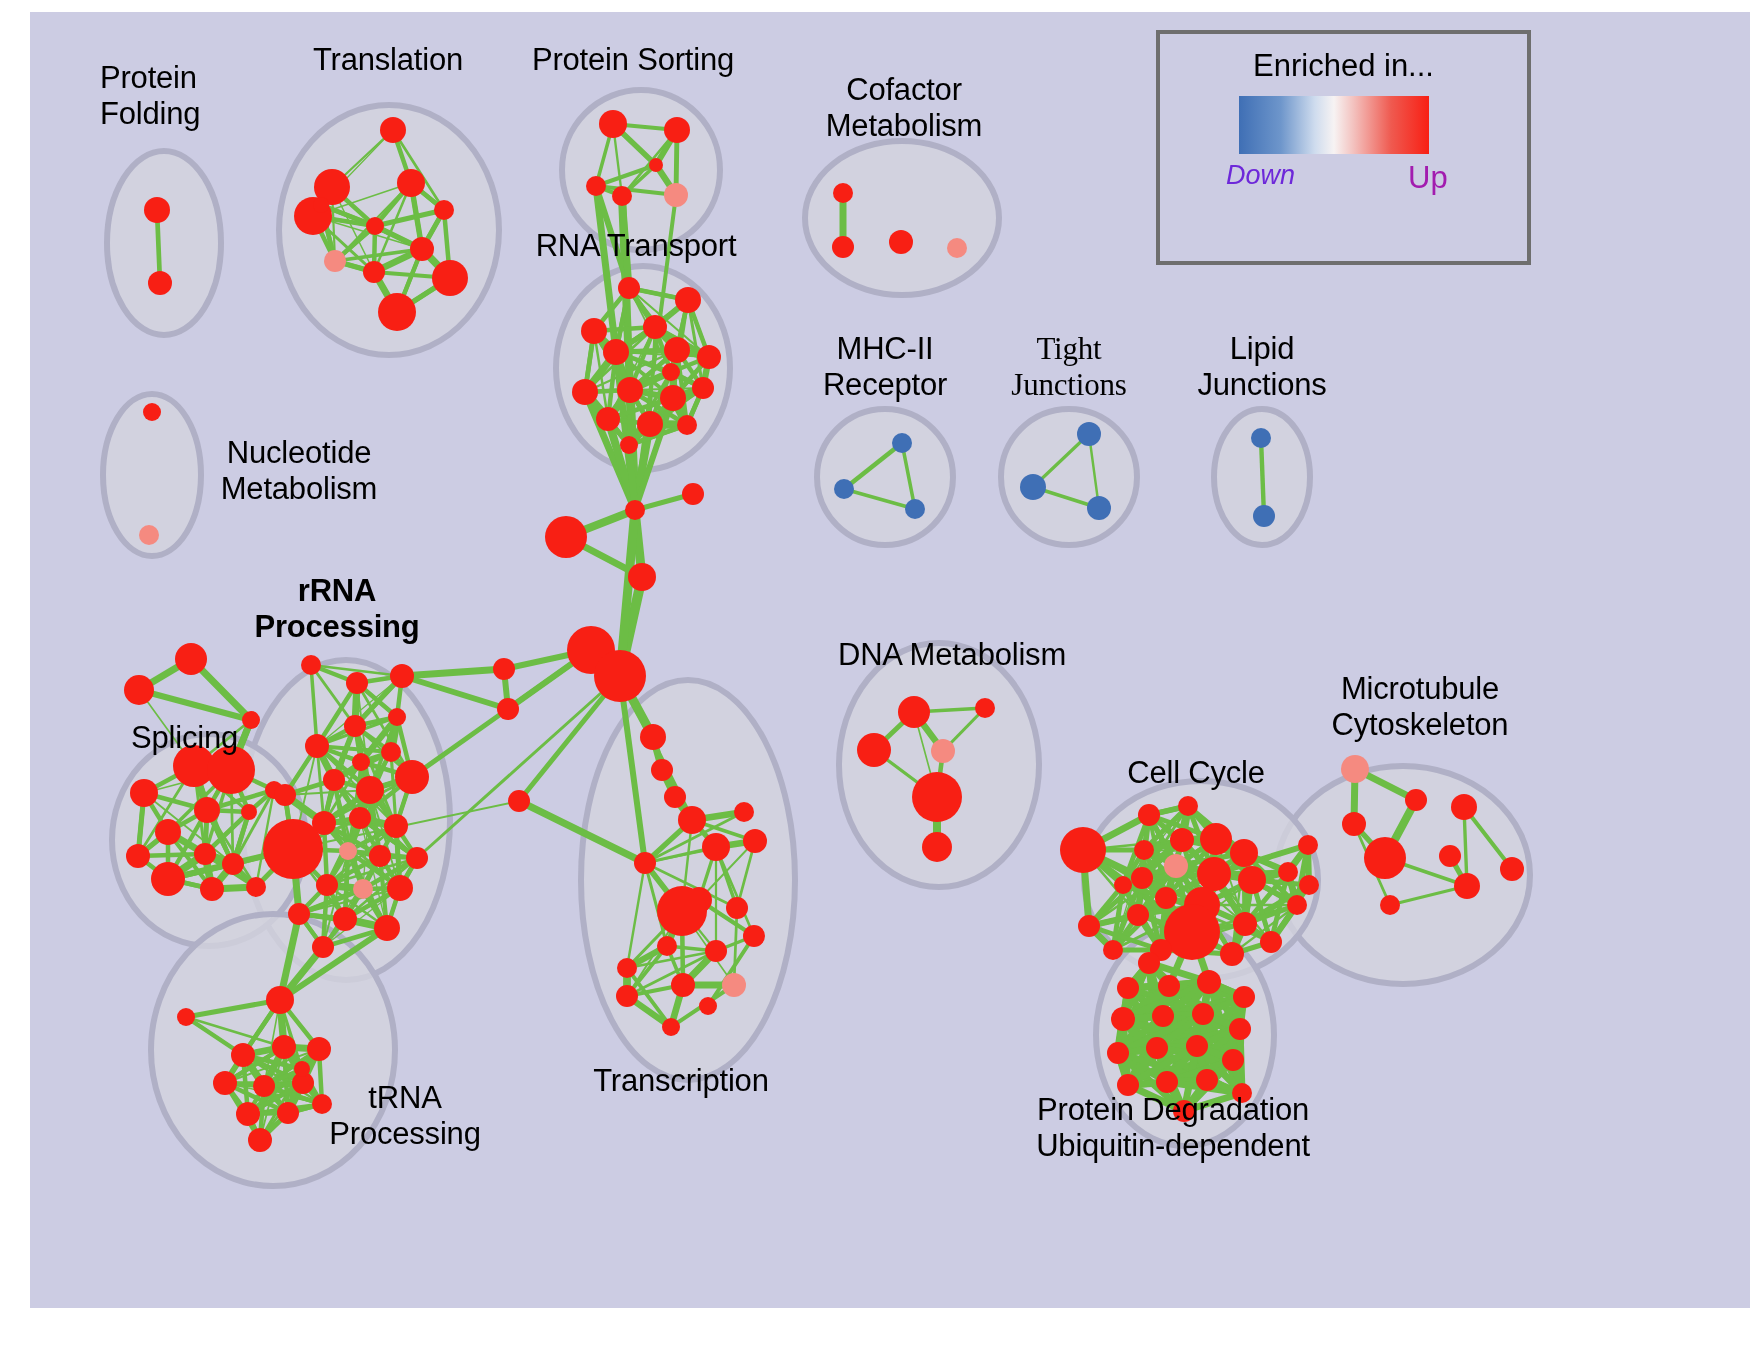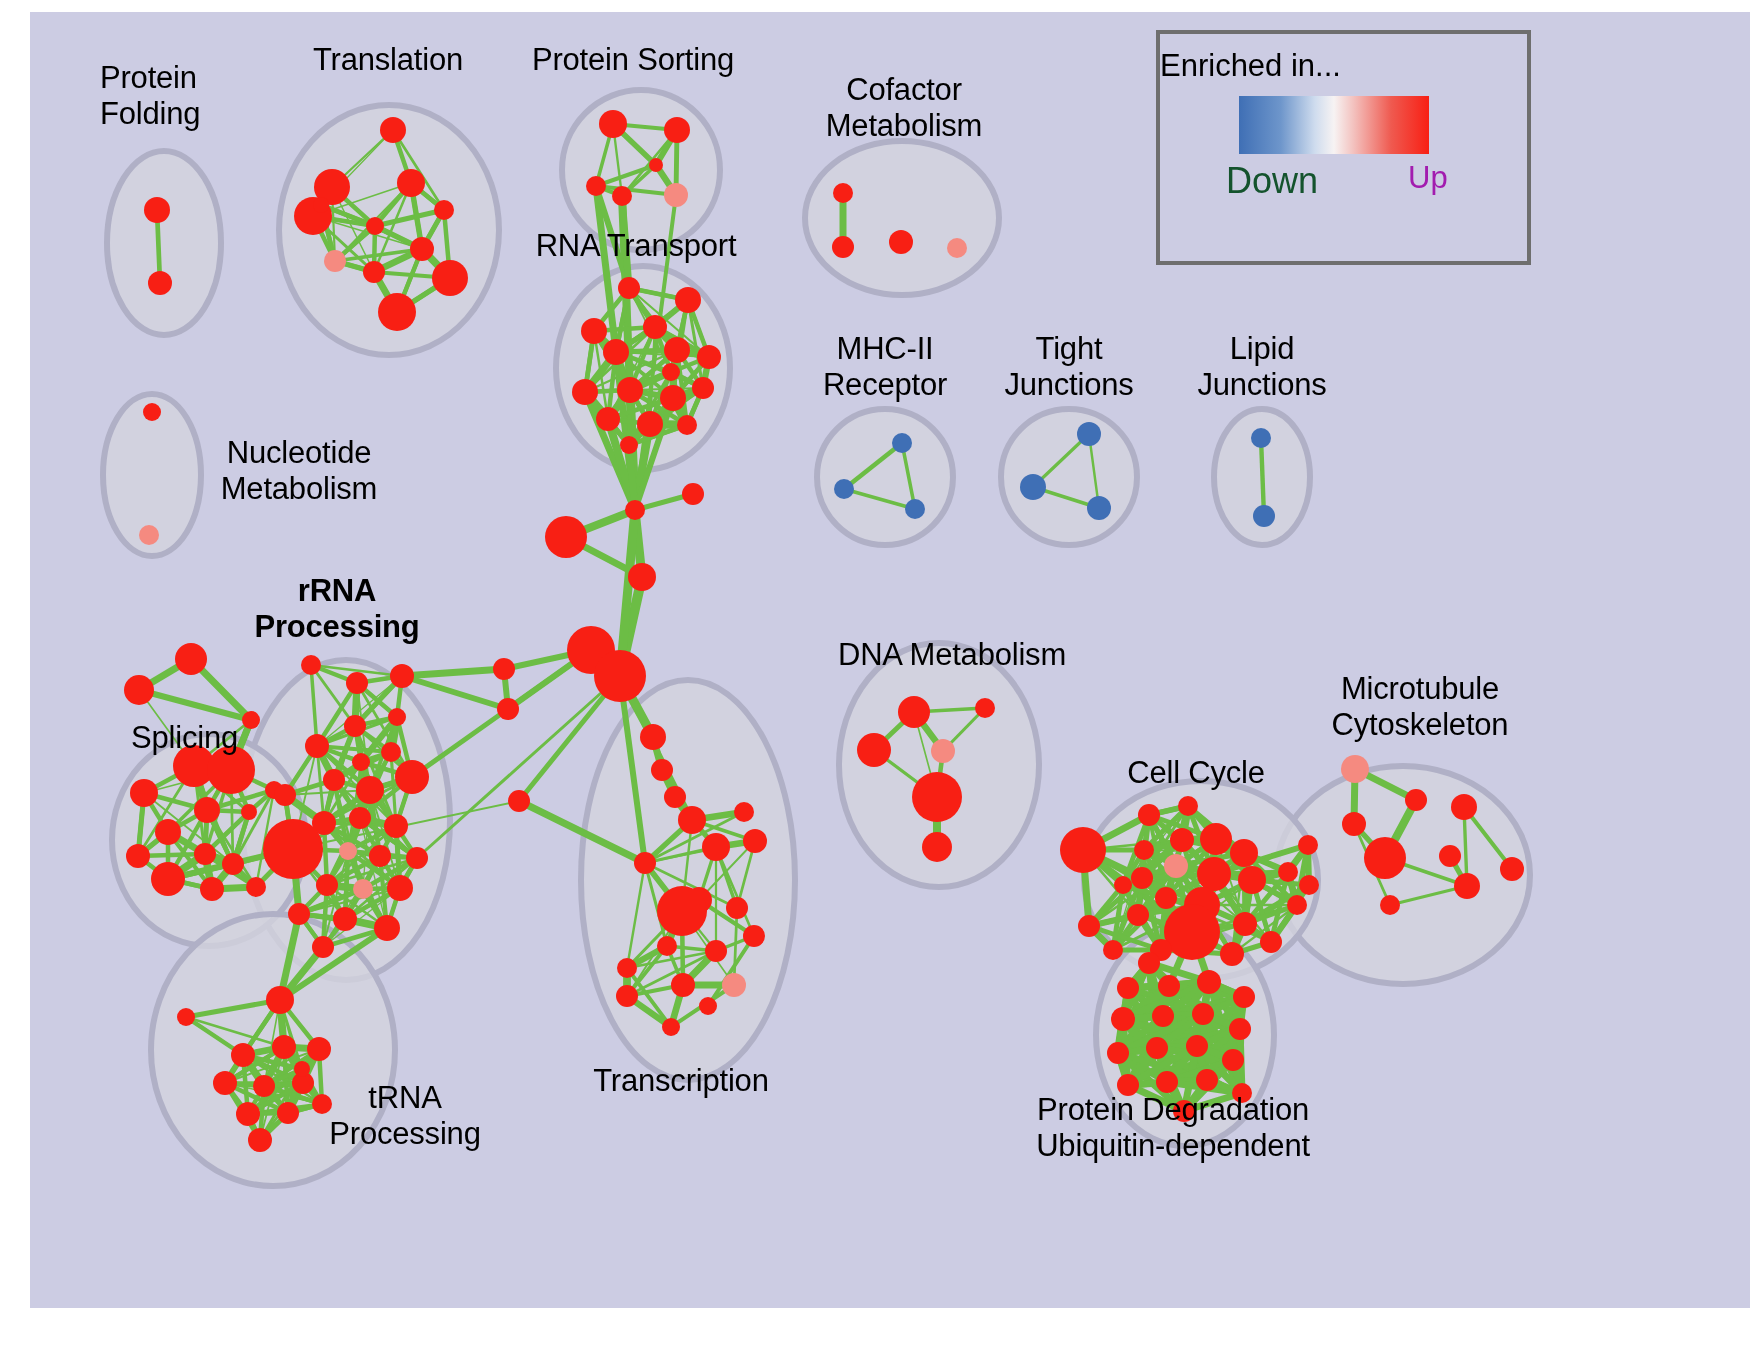--- a/index.html
+++ b/index.html
@@ -31,27 +31,27 @@
   #legend{
     position:absolute;
     left:1140px;top:30px;
     width:375px;height:235px;
     background:#ccccE3;
     border:4px solid #6e6e6e;
     box-sizing:border-box;
   }
   #legend .lg-title{
     position:absolute;left:0;top:14px;width:100%;
-    font-size:31px;color:#000;
+    text-align:center;font-size:31px;color:#000;
   }
   #legend .bar{
     position:absolute;left:79px;top:62px;width:190px;height:58px;
     background:linear-gradient(to right,#3f6fb5 0%, #6e96cb 22%, #cfdcee 40%, #f7f3f3 50%, #f3c3c0 60%, #ef5a50 80%, #f81f14 100%);
   }
-  #legend .lg-down{position:absolute;left:66px;top:126px;font-size:36px;color:#14532d;}
+  #legend .lg-down{position:absolute;left:66px;top:126px;font-size:27px;color:#6d28d9;font-style:italic;}
   #legend .lg-up{position:absolute;left:248px;top:126px;font-size:31px;color:#a21caf;}
   #legend .lg-sub{
     position:absolute;left:0;top:168px;width:100%;
     text-align:center;font-size:26px;color:#000;line-height:1.2;
   }
 </style>
 </head>
 <body>
 
 <div id="figure">
@@ -1289,21 +1289,21 @@
   </svg>
 
   <div id="labels">
       <div class="label" style="left: 84px; top: 60px;"><div>Protein</div><div>Folding</div></div>
       <div class="label ctr" style="left: 372px; top: 42px;"><div>Translation</div></div>
       <div class="label ctr" style="left: 617px; top: 42px;"><div>Protein Sorting</div></div>
       <div class="label ctr" style="left: 888px; top: 72px;"><div>Cofactor</div><div>Metabolism</div></div>
       <div class="label ctr" style="left: 620px; top: 228px;"><div>RNA Transport</div></div>
       <div class="label ctr" style="left: 283px; top: 435px;"><div>Nucleotide</div><div>Metabolism</div></div>
       <div class="label ctr" style="left: 869px; top: 331px;"><div>MHC-II</div><div>Receptor</div></div>
-      <div class="label ctr" style="left: 1053px; top: 331px;"><div>Tight</div><div>Junctions</div></div>
+      <div class="label ctr" style="left: 1053px; top: 331px; font-family: Liberation Serif, serif;"><div>Tight</div><div>Junctions</div></div>
       <div class="label ctr" style="left: 1246px; top: 331px;"><div>Lipid</div><div>Junctions</div></div>
       <div class="label ctr" style="left: 321px; top: 573px; font-weight: bold;"><div>rRNA</div><div>Processing</div></div>
       <div class="label" style="left: 115px; top: 720px;"><div>Splicing</div></div>
       <div class="label ctr" style="left: 936px; top: 637px;"><div>DNA Metabolism</div></div>
       <div class="label ctr" style="left: 1404px; top: 671px;"><div>Microtubule</div><div>Cytoskeleton</div></div>
       <div class="label ctr" style="left: 1180px; top: 755px;"><div>Cell Cycle</div></div>
       <div class="label ctr" style="left: 665px; top: 1063px; text-align: right;"><div>Transcription</div></div>
       <div class="label ctr" style="left: 389px; top: 1080px;"><div>tRNA</div><div>Processing</div></div>
       <div class="label ctr" style="left: 1157px; top: 1092px;"><div>Protein Degradation</div><div>Ubiquitin-dependent</div></div>
     </div>

